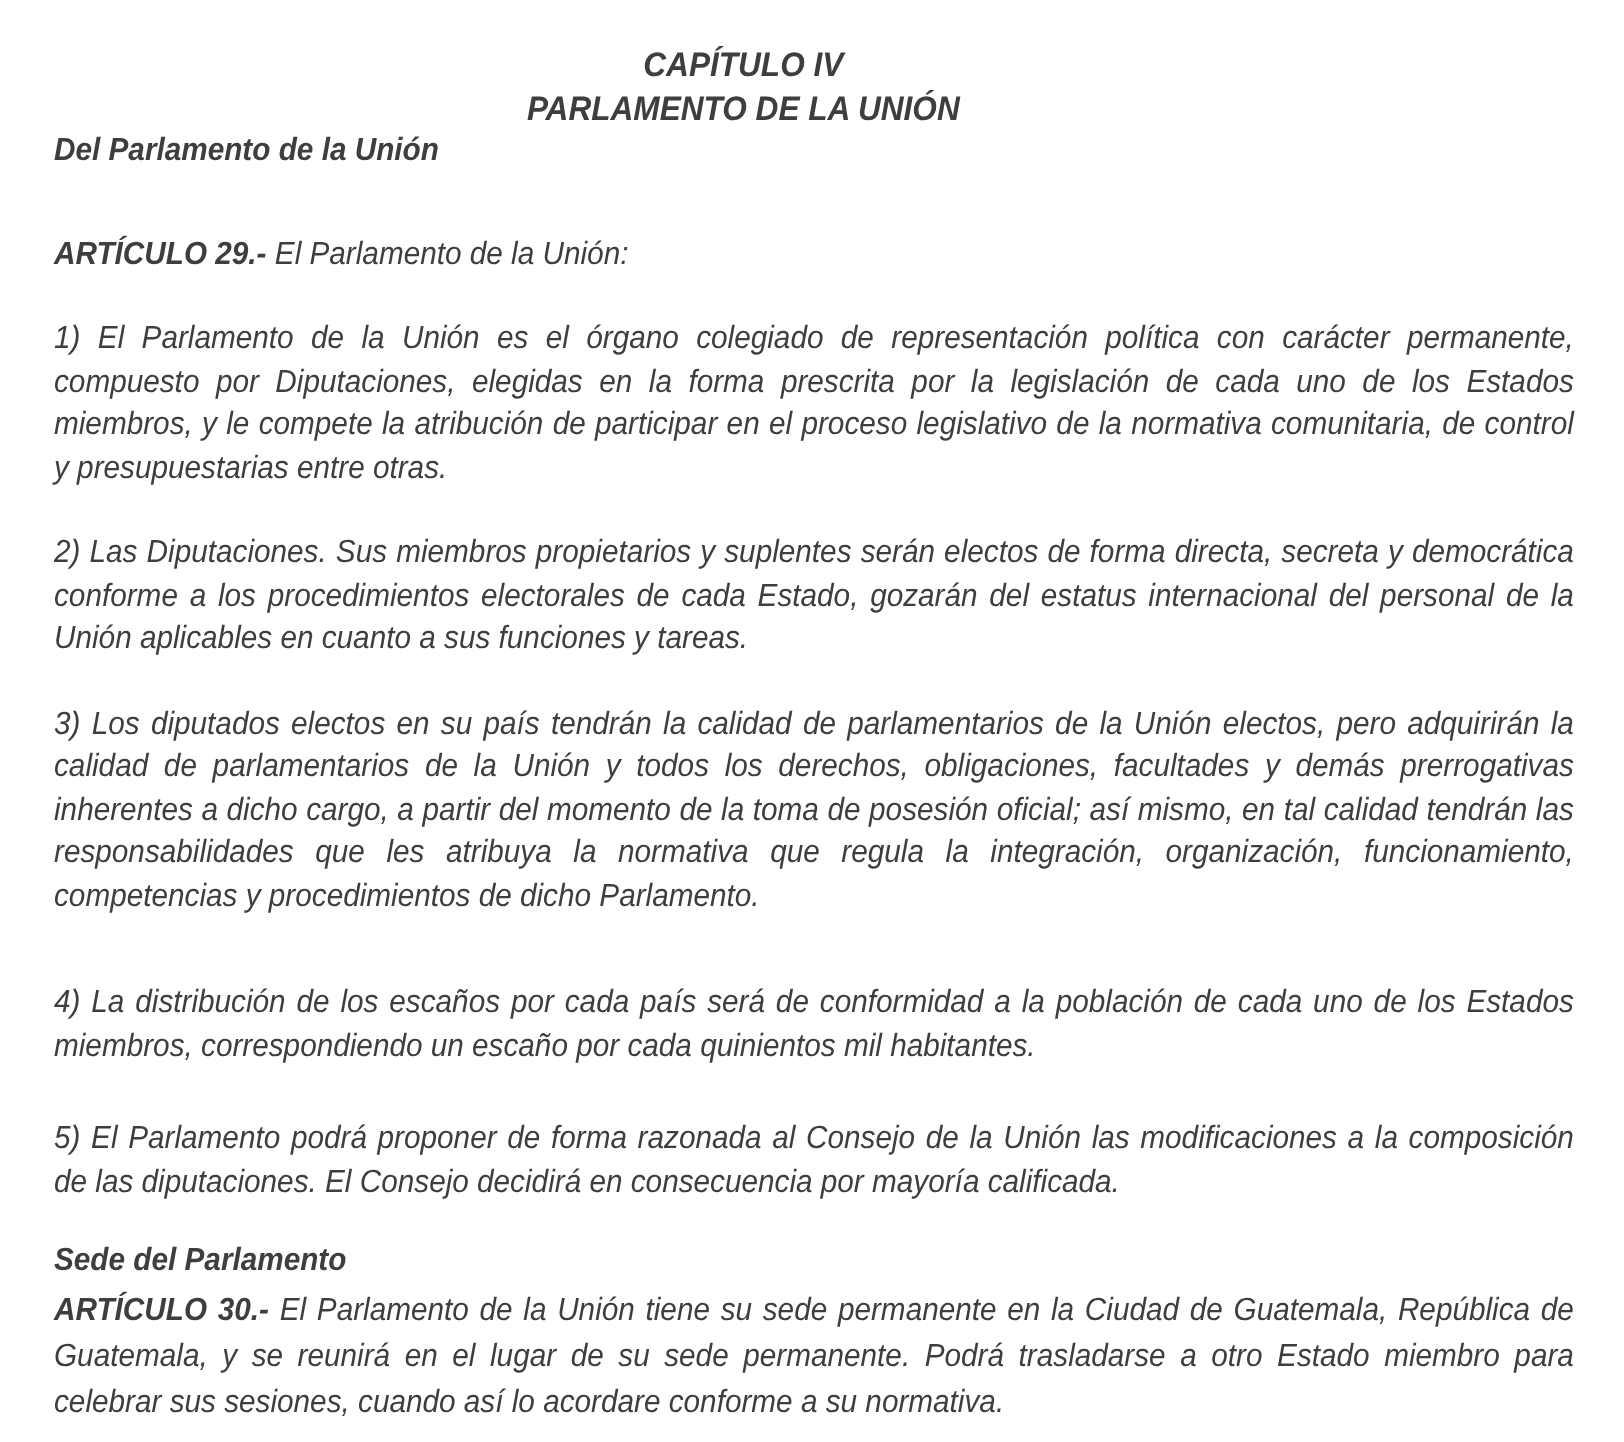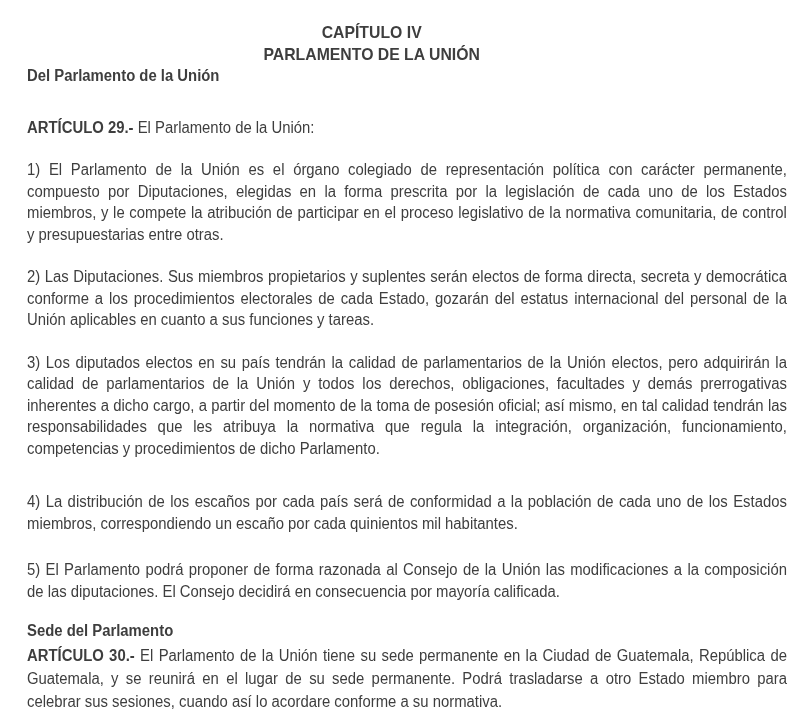--- a/index.html
+++ b/index.html
@@ -13,20 +13,21 @@
     height: 721px;
     overflow: hidden;
     font-family: "Liberation Sans", "DejaVu Sans", sans-serif;
     color: #3e3e3e;
   }
   .page {
     width: 812px;
     height: 721px;
     padding: 22px 0 0 27px;
     background: #ffffff;
+    font-style: italic;
   }
   
   .condense {
     width: 818px;
     transform: scaleX(0.929);
     transform-origin: top left;
     font-size: 16px;
     line-height: 21.5px;
   }
   .doc-header {

